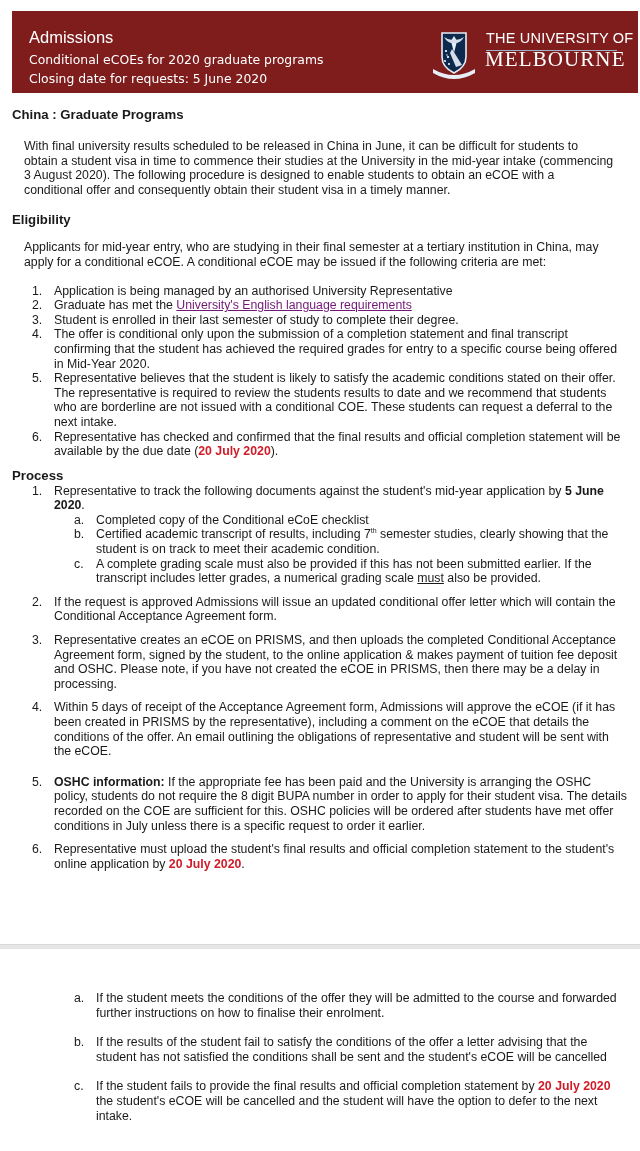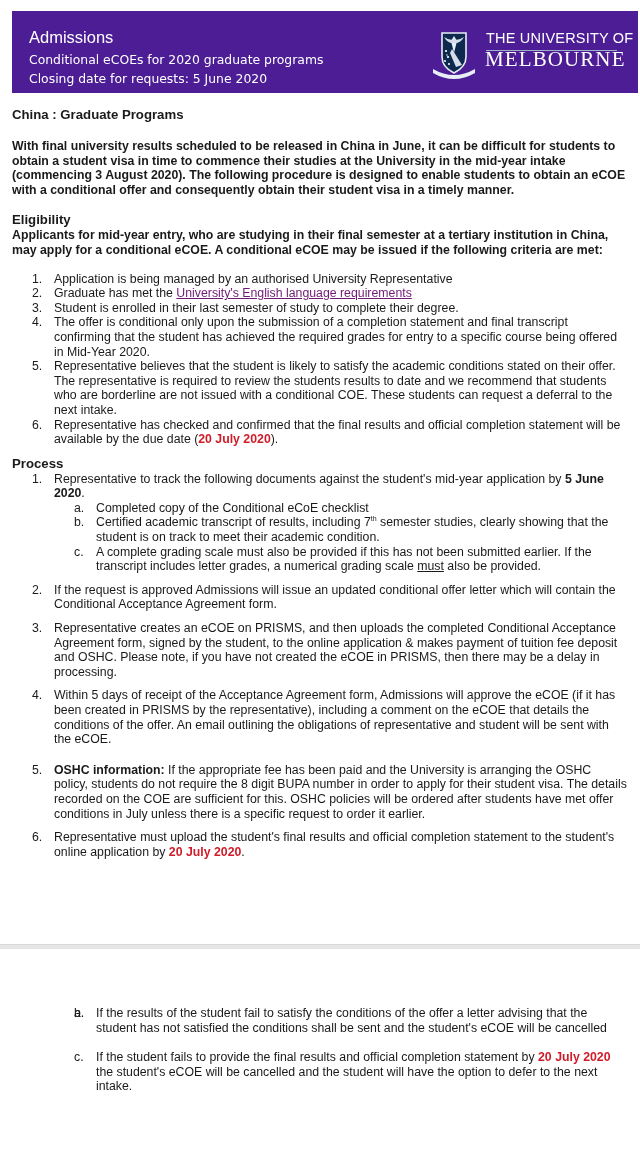--- a/index.html
+++ b/index.html
@@ -3,21 +3,21 @@
 <meta charset="utf-8">
 <style>
   html, body { margin: 0; padding: 0; background: #ffffff; }
   body {
     width: 640px; height: 1151px; position: relative; overflow: hidden;
     font-family: "Liberation Sans", sans-serif; color: #1a1a1a;
     font-size: 12.3px; line-height: 14.6px;
   }
   .banner {
     position: absolute; left: 12px; top: 11px; width: 626px; height: 82px;
-    background: #4c1d95; color: #ffffff;
+    background: #7f1d1d; color: #ffffff;
   }
   .banner .title {
     position: absolute; left: 17px; top: 16px;
     font-family: "Liberation Sans", sans-serif; font-size: 16.5px; line-height: 20px;
   }
   .banner .sub {
     position: absolute; left: 17px; font-family: "DejaVu Sans", sans-serif;
     font-size: 12.4px; line-height: 16px;
   }
   .banner .sub1 { top: 41px; }
@@ -29,21 +29,21 @@
     font-size: 14.5px; letter-spacing: 0.2px; white-space: nowrap;
   }
   .logo .rule { position: absolute; left: 56px; top: 25px; width: 131px; height: 1px; background: #9fb1c8; }
   .logo .melb {
     position: absolute; left: 55px; top: 27px; font-family: "Liberation Serif", serif;
     font-size: 21px; letter-spacing: 1.1px; white-space: nowrap;
   }
 
   .doc { position: absolute; left: 12px; top: 107px; width: 615px; }
   .h { font-weight: bold; font-size: 13.2px; line-height: 16px; margin: 0; }
-  .p { margin: 0; font-weight: bold; }
+  .p { margin: 12px; }
   .red { color: #d01c28; font-weight: bold; }
   .link { color: #701a75; text-decoration: underline; }
   .u { text-decoration: underline; }
   .b { font-weight: bold; }
 
   ol { margin: 0; padding: 0; list-style: none; }
   li { position: relative; padding-left: 42px; }
   li .num { position: absolute; left: 20px; top: 0; }
   ol.alpha li { padding-left: 84px; }
   ol.alpha li .num { left: 62px; }
@@ -114,17 +114,17 @@
     <li style="margin-top:9px;"><span class="num">4.</span><span>Within 5 days of receipt of the Acceptance Agreement form, Admissions will approve the eCOE (if it has been created in PRISMS by the representative), including a comment on the eCOE that details the conditions of the offer.  An email outlining the obligations of representative and student will be sent with the eCOE.</span></li>
     <li style="margin-top:16px;"><span class="num">5.</span><span class="b">OSHC information:</span><span> If the appropriate fee has been paid and the University is arranging the OSHC policy, students do not require the 8 digit BUPA number in order to apply for their student visa.  The details recorded on the COE are sufficient for this. OSHC policies will be ordered after students have met offer conditions in July unless there is a specific request to order it earlier.</span></li>
     <li style="margin-top:9px;"><span class="num">6.</span><span>Representative must upload the student's final results and official completion statement to the student's online application by </span><span class="red">20 July 2020</span><span>.</span></li>
   </ol>
 </div>
 
 <div class="pagebreak"></div>
 
 <div class="page2">
   <ol class="alpha">
-    <li><span class="num">a.</span></li>
+    <li><span class="num">a.</span><span>If the student meets the conditions of the offer they will be admitted to the course and forwarded further instructions on how to finalise their enrolment.</span></li>
     <li style="margin-top:15px;"><span class="num">b.</span><span>If the results of the student fail to satisfy the conditions of the offer a letter advising that the student has not satisfied the conditions shall be sent and the student's eCOE will be cancelled</span></li>
     <li style="margin-top:15px;"><span class="num">c.</span><span>If the student fails to provide the final results and official completion statement by </span><span class="red">20 July 2020</span><span> the student's eCOE will be cancelled and the student will have the option to defer to the next intake.</span></li>
   </ol>
 </div>
 
 </body></html>

